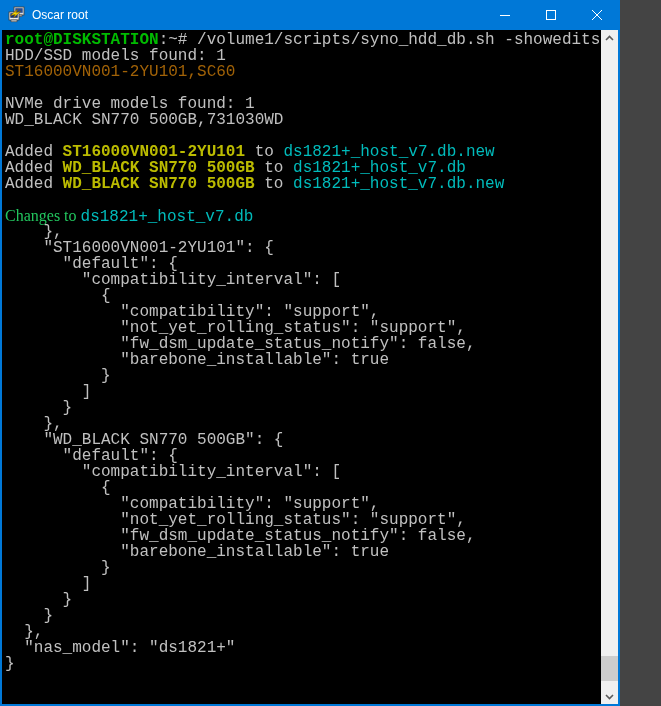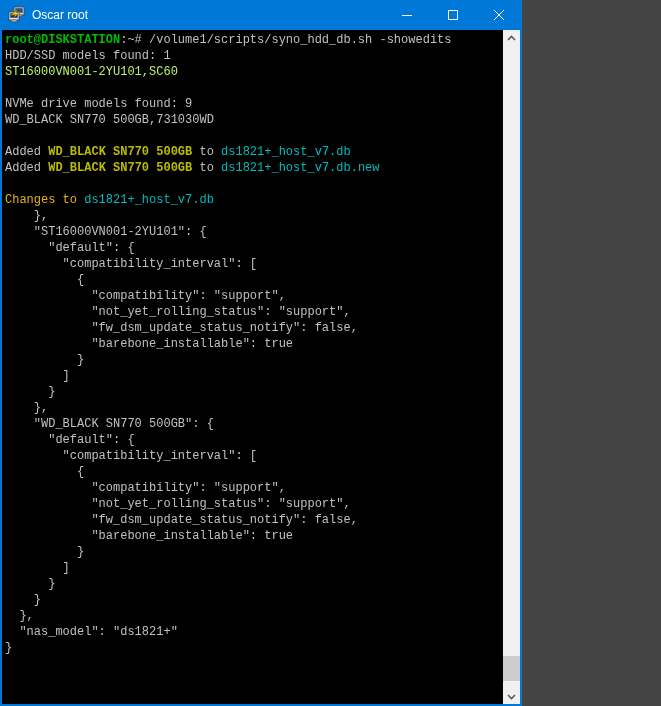--- a/index.html
+++ b/index.html
@@ -1,20 +1,20 @@
 <!DOCTYPE html>
 <html><head>
 <meta charset="utf-8">
 <style>
   html,body { margin:0; padding:0; background:#444; }
   * { box-sizing:border-box; }
 
   .window {
     position:relative;
-    width:522px; height:706px;
+    width:620px; height:706px;
     background:#0078D7;
     font-family:"Liberation Sans", sans-serif;
     overflow:hidden;
   }
 
   
   .titlebar {
     height:30px;
     display:flex; align-items:center;
     background:#0078D7;
@@ -37,21 +37,21 @@
     position:absolute; top:30px; left:2px; right:2px; bottom:2px;
     display:flex; background:#000000;
   }
 
   .terminal {
     flex:1 1 auto;
     background:#000000;
     padding:2px 0 0 3px;
     overflow:hidden;
     font-family:"Liberation Mono", monospace;
-    font-size:12px;
+    font-size:16px;
     line-height:16px;
   }
   .term-line { height:16px; white-space:pre; }
 
   
   .scrollbar {
     position:relative; width:17px; flex:0 0 auto;
     background:#F0F0F0;
   }
   .sb-btn {
@@ -103,29 +103,30 @@
         <line x1="11" y1="1" x2="1" y2="11" stroke="#ffffff" stroke-width="1"></line>
       </svg>
     </button>
   </div>
 
   <div class="body">
 
     <div class="terminal">
         <div class="term-line"><span style="color: rgb(0, 187, 0); font-weight: bold;">root@DISKSTATION</span><span style="color: rgb(192, 192, 192);">:~# </span><span style="color: rgb(192, 192, 192);">/volume1/scripts/syno_hdd_db.sh -showedits</span></div>
         <div class="term-line"><span style="color: rgb(192, 192, 192); text-align: right;">HDD/SSD models found: 1</span></div>
-        <div class="term-line"><span style="color: #bef264; margin-top: 18px;">ST16000VN001-2YU101,SC60</span></div>
+        <div class="term-line"><span style="color: #a16207; margin-top: 18px;">ST16000VN001-2YU101,SC60</span></div>
         <div class="term-line"></div>
-        <div class="term-line"><span style="color: rgb(192, 192, 192);">NVMe drive models found: 9</span></div>
+        <div class="term-line"><span style="color: rgb(192, 192, 192);">NVMe drive models found: 1</span></div>
         <div class="term-line"><span style="color: rgb(192, 192, 192);">WD_BLACK SN770 500GB,731030WD</span></div>
         <div class="term-line"></div>
+        <div class="term-line"><span style="color: rgb(192, 192, 192);">Added </span><span style="color: rgb(187, 187, 0); font-weight: bold;">ST16000VN001-2YU101</span><span style="color: rgb(192, 192, 192);"> to </span><span style="color: rgb(0, 187, 187);">ds1821+_host_v7.db.new</span></div>
         <div class="term-line"><span style="color: rgb(192, 192, 192);">Added </span><span style="color: rgb(187, 187, 0); font-weight: bold;">WD_BLACK SN770 500GB</span><span style="color: rgb(192, 192, 192);"> to </span><span style="color: rgb(0, 187, 187);">ds1821+_host_v7.db</span></div>
         <div class="term-line"><span style="color: rgb(192, 192, 192);">Added </span><span style="color: rgb(187, 187, 0); font-weight: bold;">WD_BLACK SN770 500GB</span><span style="color: rgb(192, 192, 192);"> to </span><span style="color: rgb(0, 187, 187);">ds1821+_host_v7.db.new</span></div>
         <div class="term-line"></div>
-        <div class="term-line"><span style="color: #eab308;">Changes to </span><span style="color: rgb(0, 187, 187);">ds1821+_host_v7.db</span></div>
+        <div class="term-line"><span style="color: #22c55e; font-family: Liberation Serif, serif;">Changes to </span><span style="color: rgb(0, 187, 187);">ds1821+_host_v7.db</span></div>
         <div class="term-line"><span style="color: rgb(192, 192, 192);">    },</span></div>
         <div class="term-line"><span style="color: rgb(192, 192, 192);">    "ST16000VN001-2YU101": {</span></div>
         <div class="term-line"><span style="color: rgb(192, 192, 192);">      "default": {</span></div>
         <div class="term-line"><span style="color: rgb(192, 192, 192);">        "compatibility_interval": [</span></div>
         <div class="term-line"><span style="color: rgb(192, 192, 192);">          {</span></div>
         <div class="term-line"><span style="color: rgb(192, 192, 192);">            "compatibility": "support",</span></div>
         <div class="term-line"><span style="color: rgb(192, 192, 192);">            "not_yet_rolling_status": "support",</span></div>
         <div class="term-line"><span style="color: rgb(192, 192, 192);">            "fw_dsm_update_status_notify": false,</span></div>
         <div class="term-line"><span style="color: rgb(192, 192, 192);">            "barebone_installable": true</span></div>
         <div class="term-line"><span style="color: rgb(192, 192, 192);">          }</span></div>

